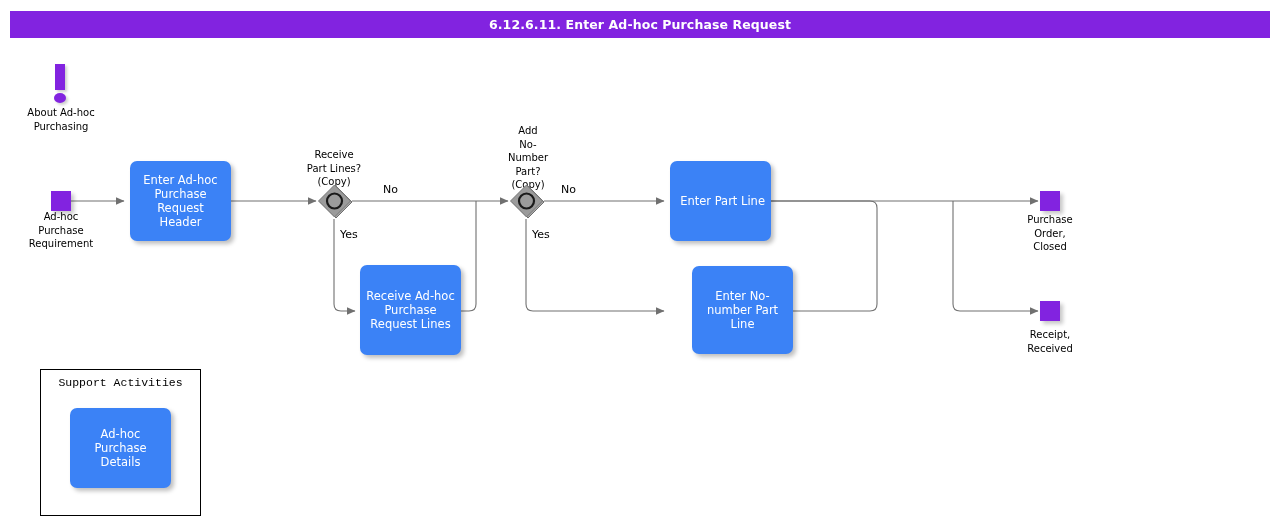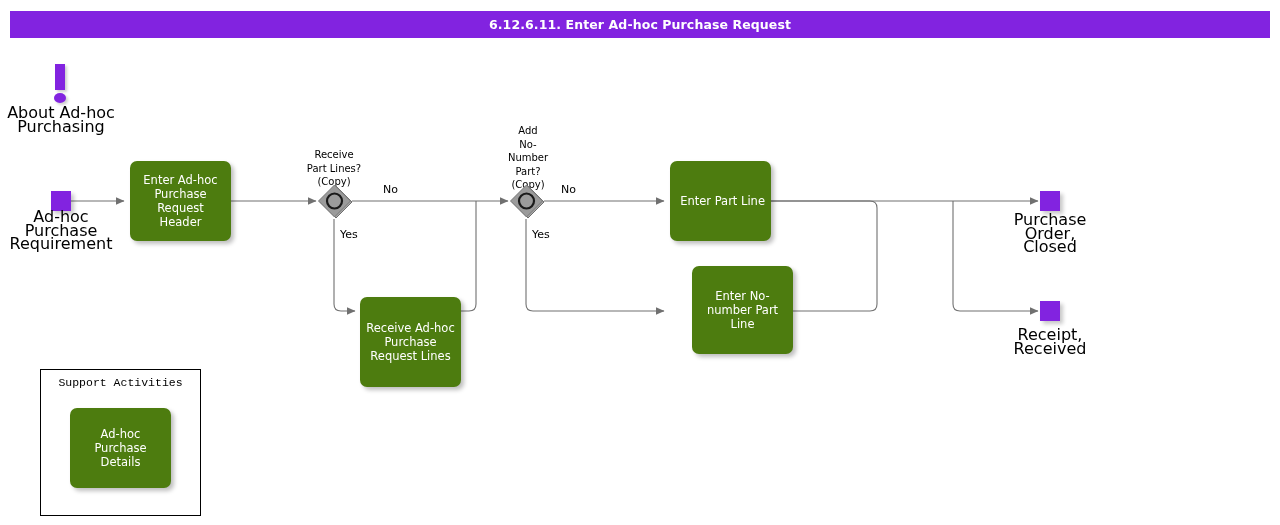--- a/index.html
+++ b/index.html
@@ -52,21 +52,21 @@
     height: 525px;
     overflow: visible;
     pointer-events: none;
   }
   
   .node {
     position: absolute;
     box-sizing: border-box;
   }
   .activity {
-    background: #4d7c0f;
+    background: #3b82f6;
     border-radius: 7px;
     color: #ffffff;
     display: flex;
     align-items: center;
     justify-content: center;
     text-align: center;
     font-size: 11.5px;
     line-height: 14px;
     padding: 2px 6px;
     box-sizing: border-box;
@@ -75,21 +75,21 @@
   }
   .state-marker {
     width: 20px;
     height: 20px;
     background: #8223e0;
     box-shadow: 3px 3px 4px rgba(0,0,0,0.22);
   }
   .node-caption {
     position: absolute;
     text-align: center;
-    font-size: 16px;
+    font-size: 10px;
     line-height: 13.5px;
     color: #000000;
     white-space: pre-line;
     font-family: "DejaVu Sans", sans-serif;
   }
   .decision-caption {
     position: absolute;
     text-align: center;
     font-size: 10px;
     line-height: 13.5px;
@@ -208,21 +208,21 @@
   <svg style="position:absolute; left:316px; top:183px; width:40px; height:38px;">
     <g>
       <path d="M20,3 L36,19 L20,35 L4,19 Z" fill="#a8a8a8" stroke="#6e6e6e" stroke-width="1"></path>
       <path d="M18.5,2 L34.5,18 L18.5,34 L2.5,18 Z" fill="#9b9b9b" stroke="#777777" stroke-width="1"></path>
       <circle cx="18.5" cy="18" r="7.5" fill="#9b9b9b" stroke="#1a1a1a" stroke-width="2.2"></circle>
     </g>
   </svg>
   <div class="branch-label" style="left:383px; top:183px;">No</div>
   <div class="branch-label" style="left:340px; top:228px;">Yes</div>
 
-  <div class="node activity" style="left:360px; top:265px; width:101px; height:90px;margin-top:32px;">
+  <div class="node activity" style="left:360px; top:265px; width:101px; height:90px;">
     <span>Receive Ad-hoc
 Purchase
 Request Lines</span>
   </div>
 
   <div class="decision-caption" style="left:478px; top:124px; width:100px;">Add
 No-
 Number
 Part?
 (Copy)</div>

